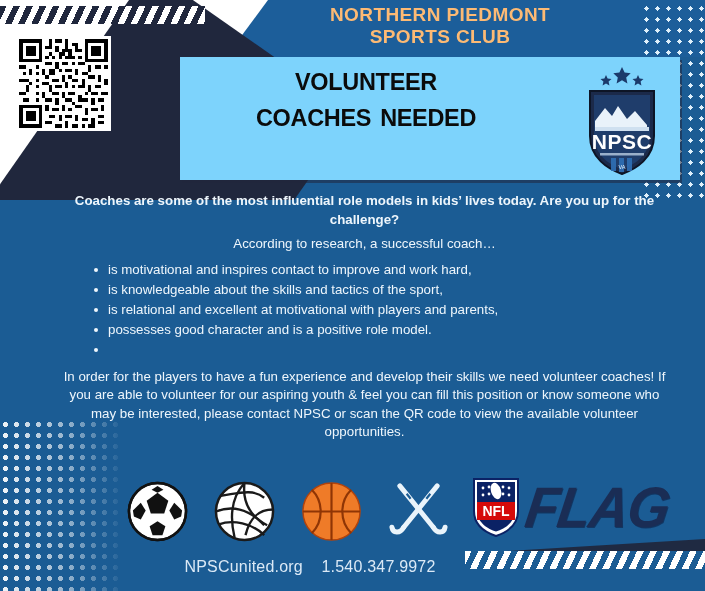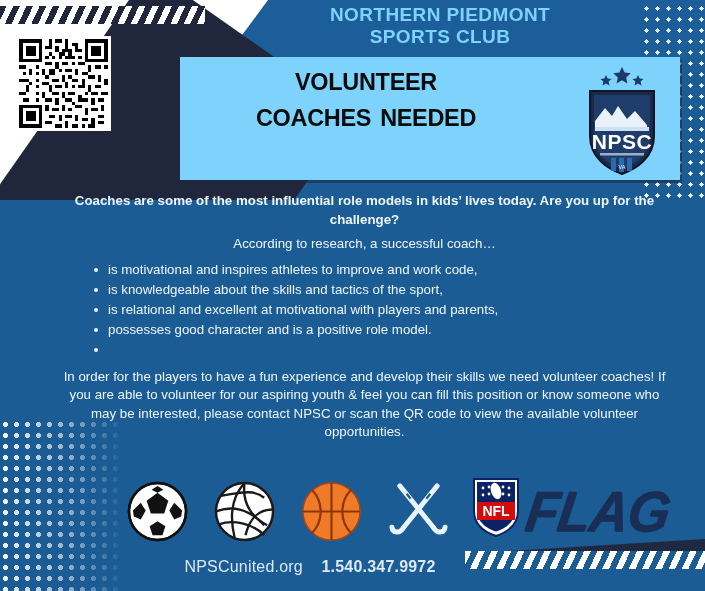--- a/index.html
+++ b/index.html
@@ -79,21 +79,21 @@
     position:absolute;left:16px;top:36px;width:95px;height:95px;
     background:#fff;
     image-rendering:pixelated;
   }
   .qr svg{display:block;}
 
   
   .org-title{
     position:absolute;left:270px;top:4px;width:340px;
     text-align:center;
-    color:#7dd3fc;
+    color:#fdba74;
     font-family:"Liberation Sans",sans-serif;
     font-weight:bold;
     font-size:19px;
     line-height:22px;
     letter-spacing:.4px;
   }
 
   
   .title-card{
     position:absolute;left:180px;top:57px;width:500px;height:123px;
@@ -165,21 +165,21 @@
   
   .icon-row{
     position:absolute;left:126px;top:480px;
     display:flex;align-items:center;gap:24px;
   }
   .icon-row .sport-icon{width:63px;height:63px;display:block;}
 
   
   .flag-mark{
     position:absolute;left:470px;top:476px;
-    display:flex;align-items:flex-end;gap:4px;
+    display:flex;align-items:center;gap:4px;
   }
   .nfl-shield{width:52px;height:62px;display:block;}
   .flag-word{
     color:#1a2d55;
     font-family:"Liberation Sans Narrow","Liberation Sans",sans-serif;
     font-weight:bold;
     font-style:italic;
     font-size:54px;
     letter-spacing:-1px;
     line-height:54px;
@@ -190,21 +190,21 @@
 
   
   .footer{
     position:absolute;left:140px;top:558px;width:340px;
     text-align:center;
     color:#dbe9f6;
     font-family:"Liberation Sans",sans-serif;
     font-size:16px;
     letter-spacing:.2px;
   }
-  .footer .phone{margin-left:14px;font-weight:bold;}
+  .footer .phone{margin-left:14px;}
 </style>
 </head>
 <body>
 
 <div id="poster">
 
   <div class="bg-blue"></div>
   <div class="header-band"></div>
 
   <div class="dots-right"></div>
@@ -377,21 +377,21 @@
         </g>
         <text x="46" y="108" text-anchor="middle" fill="#e9f2fa" font-family="Liberation Sans, sans-serif" font-size="5.5">VA</text>
       </svg>
     </div>
   </div>
 
   <div class="body-copy">
     <p class="p-center p-lead">Coaches are some of the most influential role models in kids’ lives today. Are you up for the challenge?</p>
     <p class="p-center">According to research, a successful coach…</p>
     <ul class="bullets">
-      <li>is motivational and inspires athletes to improve and work code,</li>
+      <li>is motivational and inspires contact to improve and work hard,</li>
       <li>is knowledgeable about the skills and tactics of the sport,</li>
       <li>is relational and excellent at motivational with players and parents,</li>
       <li>possesses good character and is a positive role model.</li>
       <li></li>
     </ul>
     <p class="p-center p-tail">In order for the players to have a fun experience and develop their skills we need volunteer coaches! If you are able to volunteer for our aspiring youth &amp; feel you can fill this position or know someone who may be interested, please contact NPSC or scan the QR code to view the available volunteer opportunities.</p>
   </div>
 
   <div class="dots-left"></div>
 

